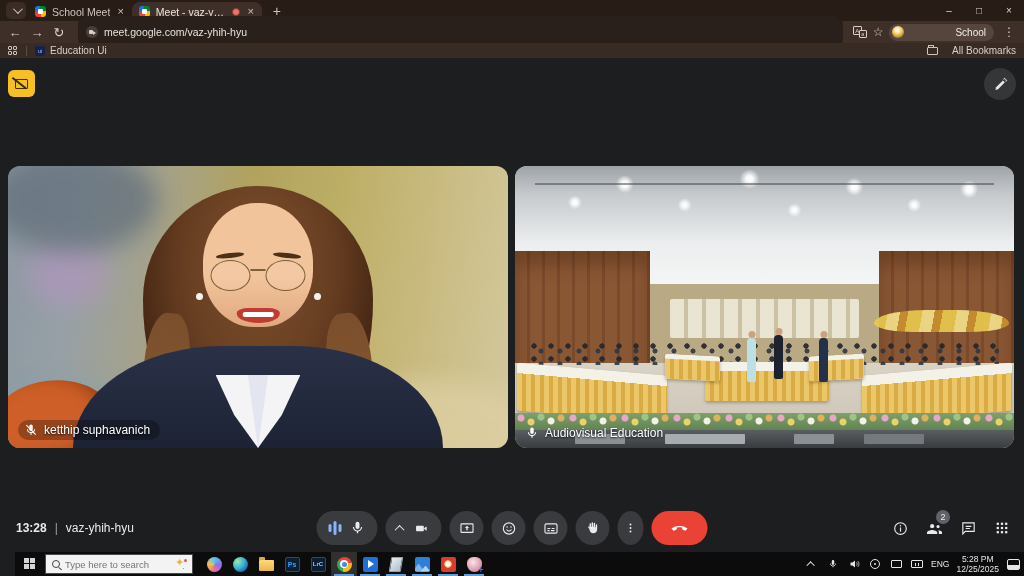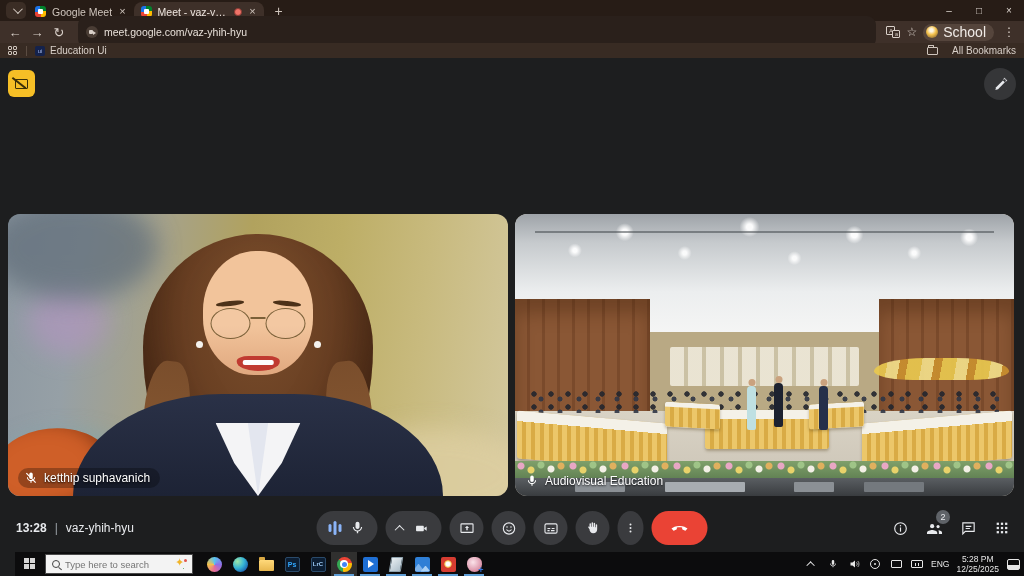--- a/index.html
+++ b/index.html
@@ -32,42 +32,42 @@
   .site-chip::after { content:""; position:absolute; left:3px; top:4px; width:4px; height:4px; background:#d9d0c9; border-radius:1px; }
   .site-chip::before { content:""; position:absolute; right:2px; top:4.5px; border-left:3px solid #d9d0c9; border-top:2px solid transparent; border-bottom:2px solid transparent; }
   .url-text { font-size:10.5px; color:#e8e0d9; white-space:nowrap; }
   .tb-right { display:flex; align-items:center; gap:6px; }
   .translate-ic { position:relative; width:14px; height:12px; }
   .translate-ic b { position:absolute; left:0; top:0; width:9px; height:9px; border:1px solid #d9d0c9; border-radius:1px; font-size:6px; color:#d9d0c9; font-weight:normal; text-align:center; line-height:8px; }
   .translate-ic i { position:absolute; right:0; bottom:0; width:8px; height:8px; background:#3e3029; border:1px solid #d9d0c9; border-radius:1px; font-size:5.5px; font-style:normal; color:#d9d0c9; text-align:center; line-height:7px; }
   .star-ic { color:#d9d0c9; font-size:12px; }
   .profile-chip { height:17px; border-radius:9px; background:#55453c; display:flex; align-items:center; gap:5px; padding:0 8px 0 3px; }
   .avatar { width:12px; height:12px; border-radius:50%; background:radial-gradient(circle at 45% 35%, #fdf6e3 15%, #f3c14b 45%, #8a6a35 85%); }
-  .profile-name { font-size:14px; color:#f1ece8; }
+  .profile-name { font-size:10px; color:#f1ece8;margin-left:46px; }
   .menu-dots { color:#d9d0c9; font-size:12px; padding:0 3px; }
 
   
   .bookmarks { position:absolute; top:43px; left:0; right:0; height:15px; background:#382b23; display:flex; align-items:center; padding:0 8px; font-size:10px; color:#d9d0c9; }
   .apps-grid { width:10px; height:10px; display:grid; grid-template-columns:4px 4px; grid-template-rows:4px 4px; gap:1px; }
   .apps-grid span { background:transparent; border:1px solid #cfc5bd; border-radius:1px; }
   .bm-sep { width:1px; height:10px; background:#5b4c42; margin:0 8px; }
   .bm-item { display:flex; align-items:center; gap:5px; }
   .bm-fav { width:10px; height:10px; border-radius:2px; background:#14224c; color:#9fb4e8; font-size:6px; display:flex; align-items:center; justify-content:center; }
   .bm-right { margin-left:auto; display:flex; align-items:center; gap:14px; }
   .folder-ic { width:11px; height:8px; background:transparent; border:1px solid #cfc5bd; border-radius:1px; position:relative; }
   .folder-ic::before { content:""; position:absolute; top:-3px; left:0; width:4px; height:2px; border:1px solid #cfc5bd; border-bottom:none; border-radius:1px 1px 0 0; }
 
   
   .content { position:absolute; top:58px; left:0; right:0; bottom:24px; background:#1d1e1f; }
   .warn-chip { position:absolute; left:8px; top:12px; width:27px; height:27px; border-radius:6px; background:#f6bf26; display:flex; align-items:center; justify-content:center; }
   .screen-off-glyph { position:relative; width:13px; height:10px; border:1.5px solid #3a2f08; border-radius:1px; }
   .screen-off-glyph::after { content:""; position:absolute; left:-3px; top:-3px; width:17px; height:1.8px; background:#3a2f08; transform:rotate(38deg); transform-origin:left top; }
   .fx-btn { position:absolute; right:8px; top:10px; width:32px; height:32px; border-radius:50%; background:#353638; display:flex; align-items:center; justify-content:center; }
 
-  .tile { position:absolute; top:108px; height:282px; border-radius:12px; overflow:hidden;margin-top:48px; }
+  .tile { position:absolute; top:108px; height:282px; border-radius:12px; overflow:hidden; }
   .tile-left { left:8px; width:500px; background:linear-gradient(97deg,#8e99a2 0%,#96a0a6 14%,#a6a289 30%,#b1a25e 46%,#bdae66 63%,#c8ba7e 80%,#d3c89e 100%); }
   .tile-right { left:515px; width:499px; background:#d8d3c6; }
 
   
   .blob { position:absolute; filter:blur(12px); border-radius:50%; }
   .b1 { left:4%; top:26%; width:16%; height:24%; background:#b793c4; opacity:.55; }
   .b2 { left:-4%; top:-6%; width:34%; height:36%; background:#5f6c78; opacity:.7; }
   .b3 { left:-3%; bottom:-8%; width:30%; height:30%; background:#7fa6aa; opacity:.8; }
   .b4 { right:-5%; bottom:-10%; width:40%; height:34%; background:#decfa2; opacity:.8; }
   .bag { position:absolute; left:-3%; bottom:-6%; width:24%; height:30%; background:#cf5f28; border-radius:45% 55% 40% 40%; transform:rotate(-12deg); box-shadow:inset -10px -8px 18px rgba(90,30,5,.55); }
@@ -221,21 +221,21 @@
 <body>
 
 <div class="screen">
 
   <div class="tabstrip">
     <div class="tab-search-btn">
         <span class="chev-down"></span>
       </div>
     <div class="tab inactive">
       <span class="meet-favicon"></span>
-      <span class="tab-title">Google Meet</span>
+      <span class="tab-title">School Meet</span>
       <span class="tab-close">×</span>
     </div>
     <div class="tab active">
       <span class="meet-favicon"></span>
       <span class="tab-title">Meet - vaz-yhih-hyu</span>
       <span class="rec-dot"></span>
       <span class="tab-close">×</span>
     </div>
     <div class="new-tab-btn">+</div>
     <div class="win-controls">

